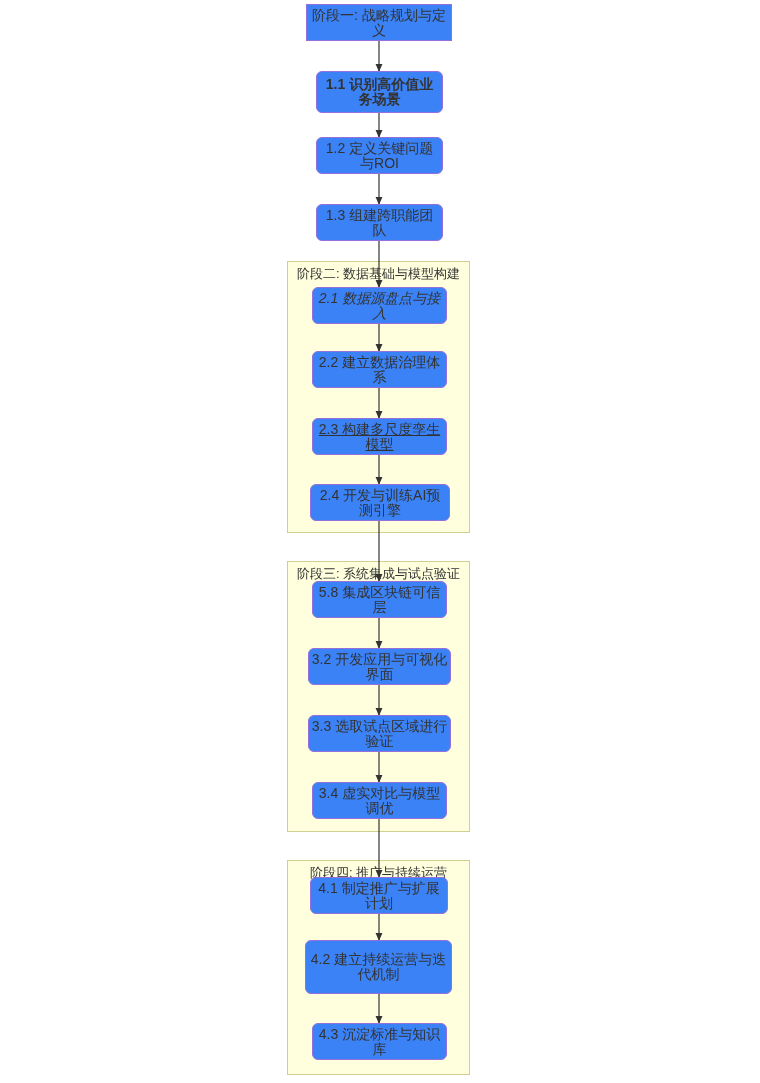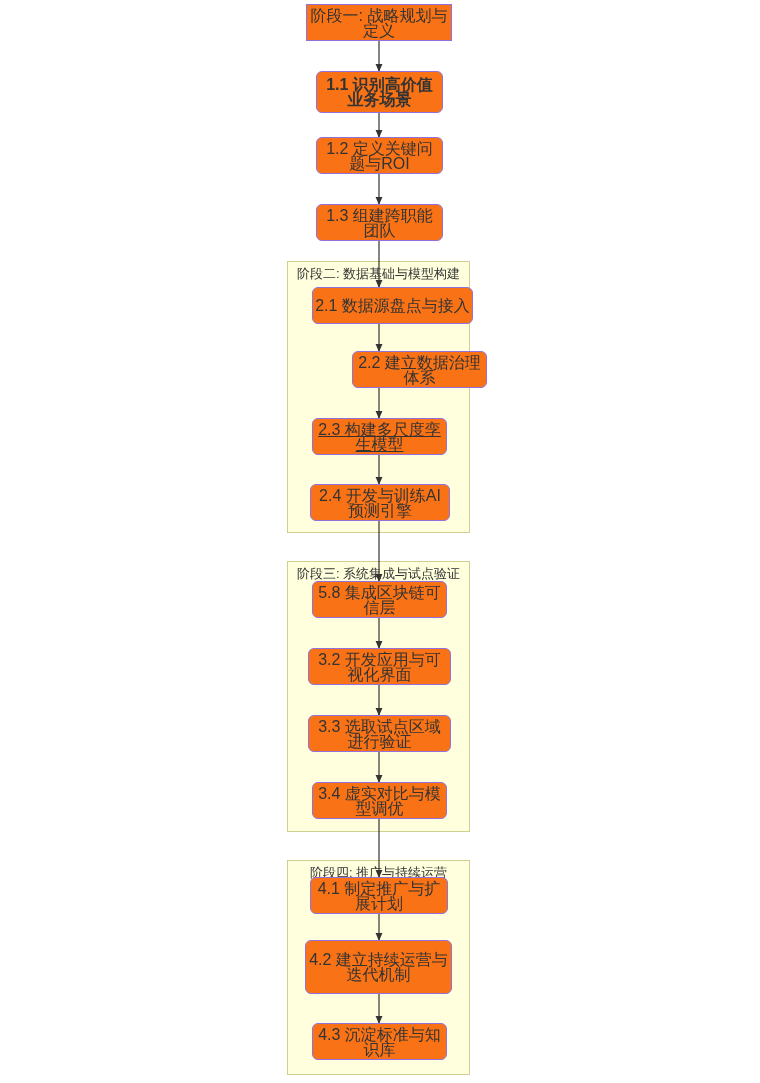--- a/index.html
+++ b/index.html
@@ -37,28 +37,28 @@
     font-size: 13px;
     color: #333333;
     white-space: nowrap;
     overflow: hidden;
     line-height: 14px;
   }
   
   .node {
     position: absolute;
     box-sizing: border-box;
-    background: #f97316;
+    background: #3b82f6;
     border: 1px solid #9370db;
     display: flex;
     align-items: center;
     justify-content: center;
     text-align: center;
     color: #333333;
-    font-size: 16px;
+    font-size: 14px;
     line-height: 15px;
     padding: 2px 2px;
   }
   .node.phase-header {
     border-radius: 0;
   }
   .node.step {
     border-radius: 6px;
   }
   .node span {
@@ -126,24 +126,24 @@
       </div>
       <div class="node step" style="left: 316px; top: 71px; width: 127px; height: 42px; font-weight: bold;">
         <span>1.1 识别高价值业务场景</span>
       </div>
       <div class="node step" style="left: 316px; top: 137px; width: 127px; height: 37px;">
         <span>1.2 定义关键问题与ROI</span>
       </div>
       <div class="node step" style="left: 316px; top: 204px; width: 127px; height: 37px;">
         <span>1.3 组建跨职能团队</span>
       </div>
-      <div class="node step" style="left: 312px; top: 287px; width: 161px; height: 37px;">
+      <div class="node step" style="left: 312px; top: 287px; width: 135px; height: 37px; font-style: italic;">
         <span>2.1 数据源盘点与接入</span>
       </div>
-      <div class="node step" style="left: 312px; top: 351px; width: 135px; height: 37px; margin-left: 40px;">
+      <div class="node step" style="left: 312px; top: 351px; width: 135px; height: 37px;">
         <span>2.2 建立数据治理体系</span>
       </div>
       <div class="node step" style="left: 312px; top: 418px; width: 135px; height: 37px; text-decoration: underline;">
         <span>2.3 构建多尺度孪生模型</span>
       </div>
       <div class="node step" style="left: 310px; top: 484px; width: 140px; height: 37px;">
         <span>2.4 开发与训练AI预测引擎</span>
       </div>
       <div class="node step" style="left: 312px; top: 581px; width: 135px; height: 37px;">
         <span>5.8 集成区块链可信层</span>

